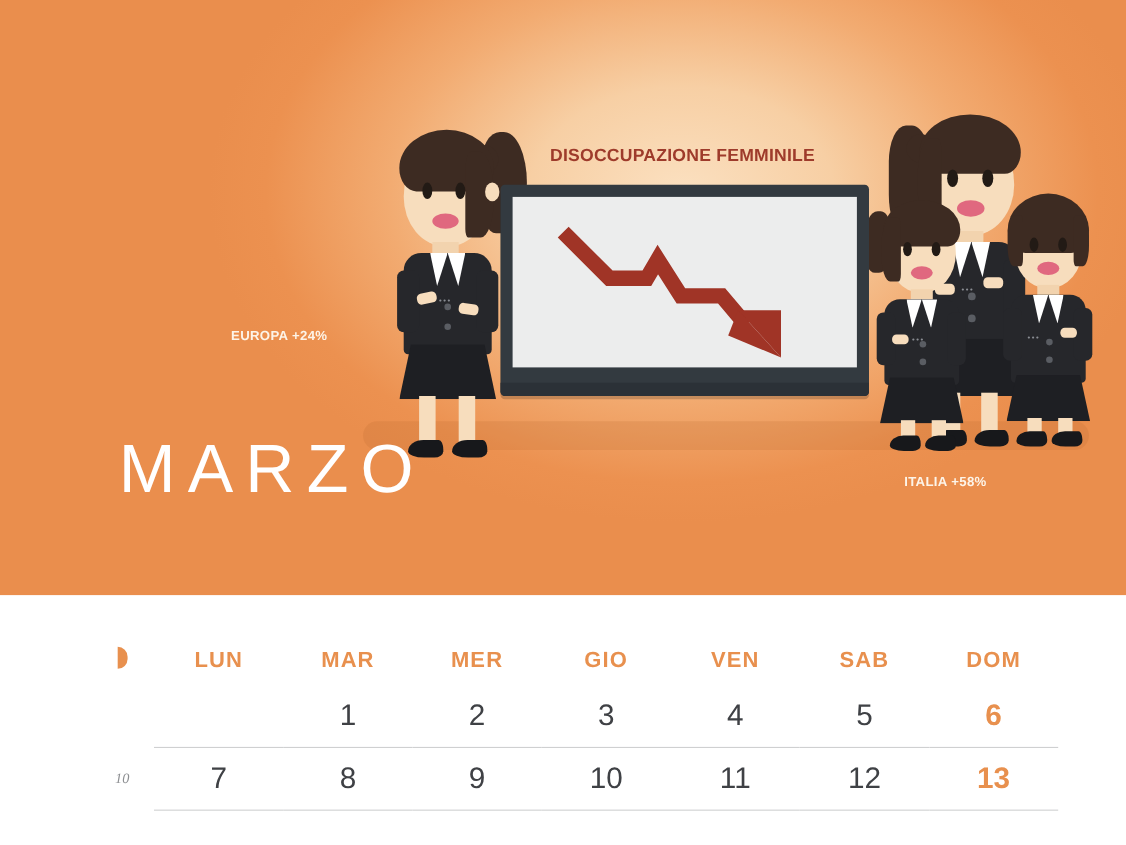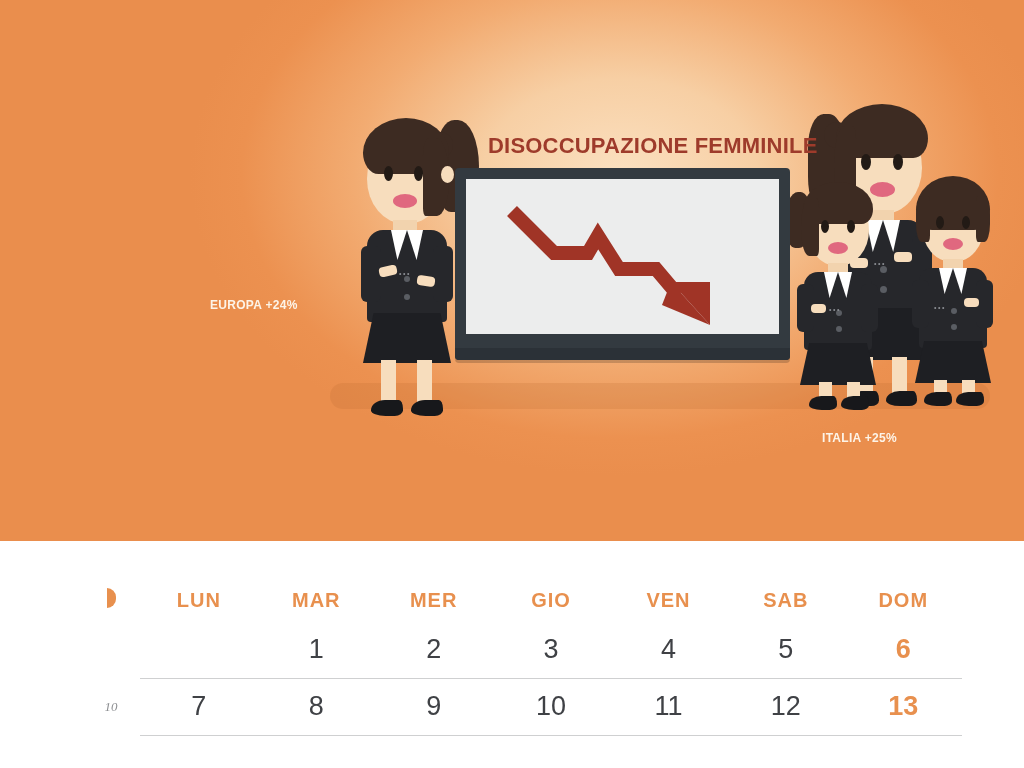--- a/index.html
+++ b/index.html
@@ -21,22 +21,22 @@
 
   
   #ground {
     position:absolute; left:330px; top:383px; width:660px; height:26px;
     background:rgba(190,110,50,0.22);
     border-radius:13px;
   }
 
   
   #chart-title {
-    position:absolute; left:488px; top:133px;
-    font-size:22px; font-weight:bold; letter-spacing:.2px;
+    position:absolute; left:500px; top:133px;
+    font-size:16px; font-weight:bold; letter-spacing:.2px;
     color:#9e3b2b; white-space:nowrap;
     z-index:9;
   }
 
   
   #monitor { position:absolute; left:455px; top:168px; width:335px; height:230px; z-index:6;}
   #mon-bezel {
     position:absolute; left:0; top:0; width:335px; height:192px;
     background:#333a40; border-radius:4px;
     box-shadow:0 3px 0 rgba(0,0,0,.18);
@@ -243,21 +243,22 @@
     <div id="mon-screen"></div>
     <svg class="arrow-svg" width="313" height="155" viewBox="0 0 313 155">
       <polyline points="46,32 88,74 122,74 132,57 153,90 190,90 212,116" fill="none" stroke="#a03426" stroke-width="14" stroke-linejoin="miter" stroke-linecap="butt"></polyline>
       <polygon points="244,146 244,103 205,103" fill="#a03426"></polygon>
       <polygon points="205,103 244,146 196,126" fill="#a03426"></polygon>
     </svg>
   </div>
 
   <div id="chart-title">DISOCCUPAZIONE FEMMINILE</div>
   <div class="hero-label" id="label-europa">EUROPA +24%</div>
-  <div class="hero-label" id="label-italia">ITALIA +25%</div>
+  <div class="hero-label" id="label-italia">ITALIA +58%</div>
+  <div id="month">MARZO</div>
 </div>
 
 <div id="calendar">
   <table class="cal">
     <colgroup>
       <col class="wk">
         <col class="dy">
         <col class="dy">
         <col class="dy">
       <col class="dy">

